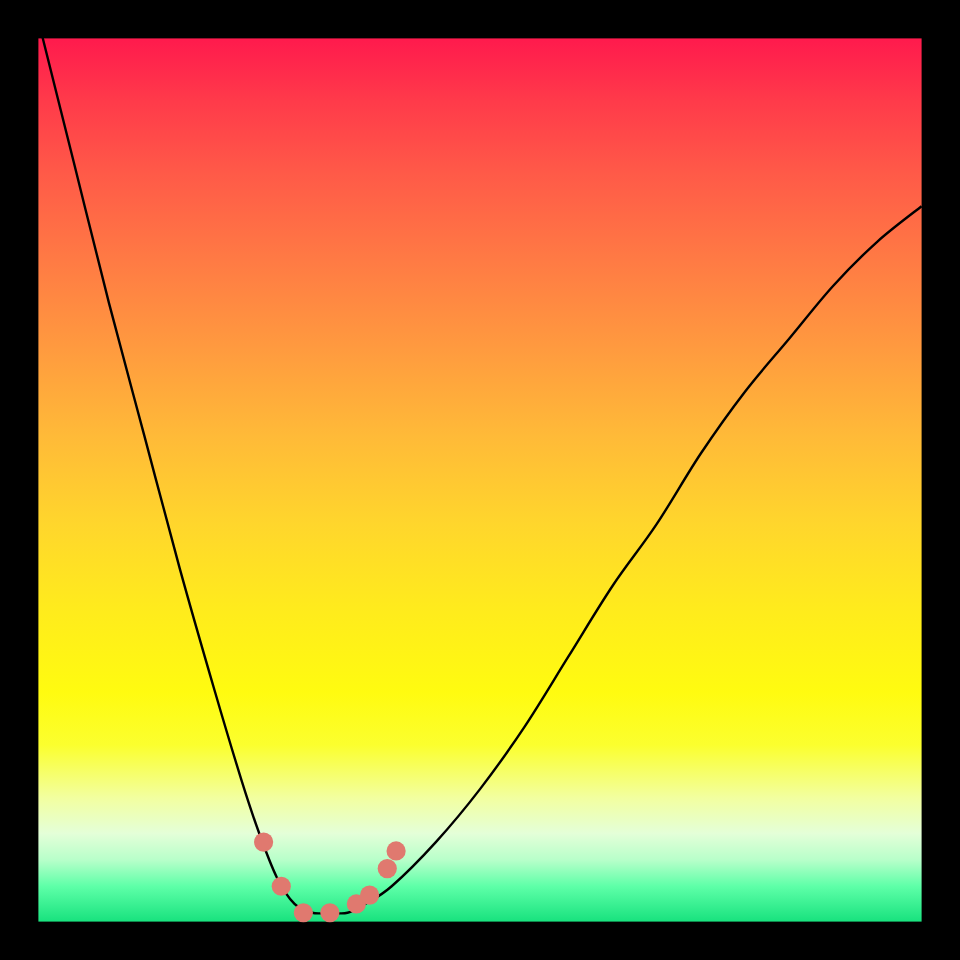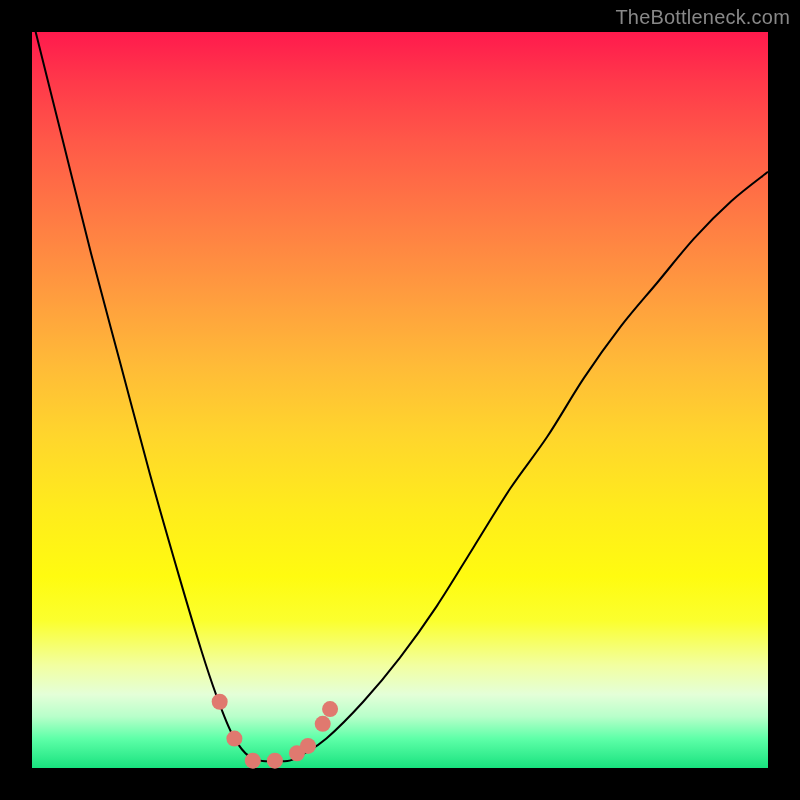--- a/index.html
+++ b/index.html
@@ -75,15 +75,14 @@
           <circle cx="220.79999999999998" cy="728.64" r="8" class="marker"></circle>
           <circle cx="242.88000000000002" cy="728.64" r="8" class="marker"></circle>
           <circle cx="264.96" cy="721.28" r="8" class="marker"></circle>
           <circle cx="276" cy="713.92" r="8" class="marker"></circle>
           <circle cx="290.72" cy="691.84" r="8" class="marker"></circle>
           <circle cx="298.08000000000004" cy="677.12" r="8" class="marker"></circle>
         </g>
     </svg>
   </div>
 
-  <div class="watermark">TheBottleneck.com</div>
 
 </div>
 
 </body></html>

